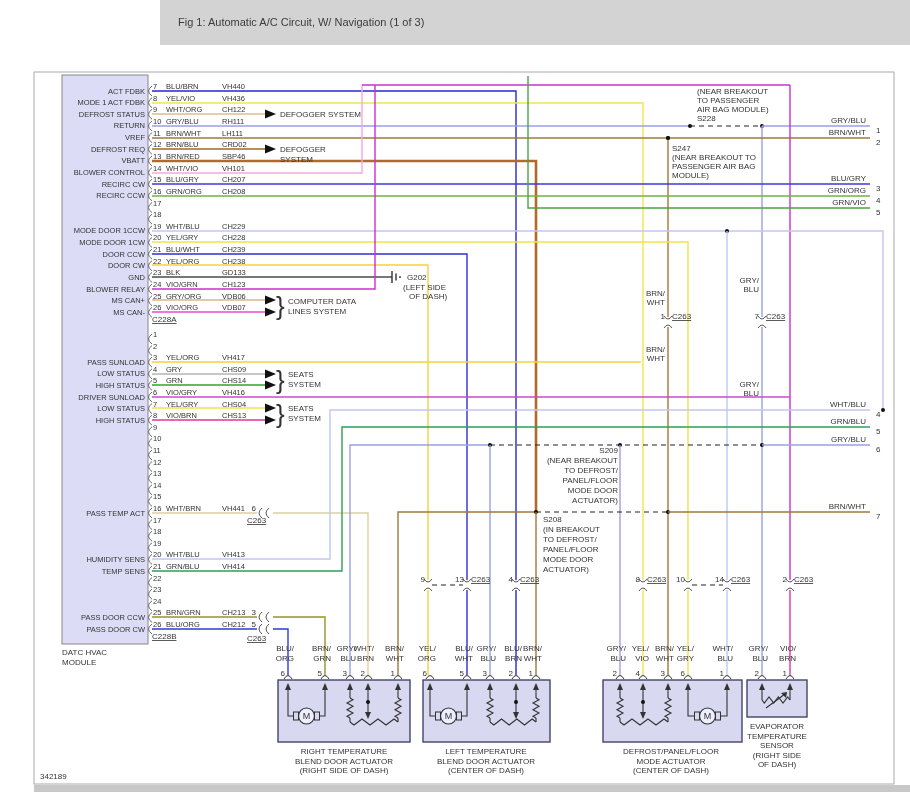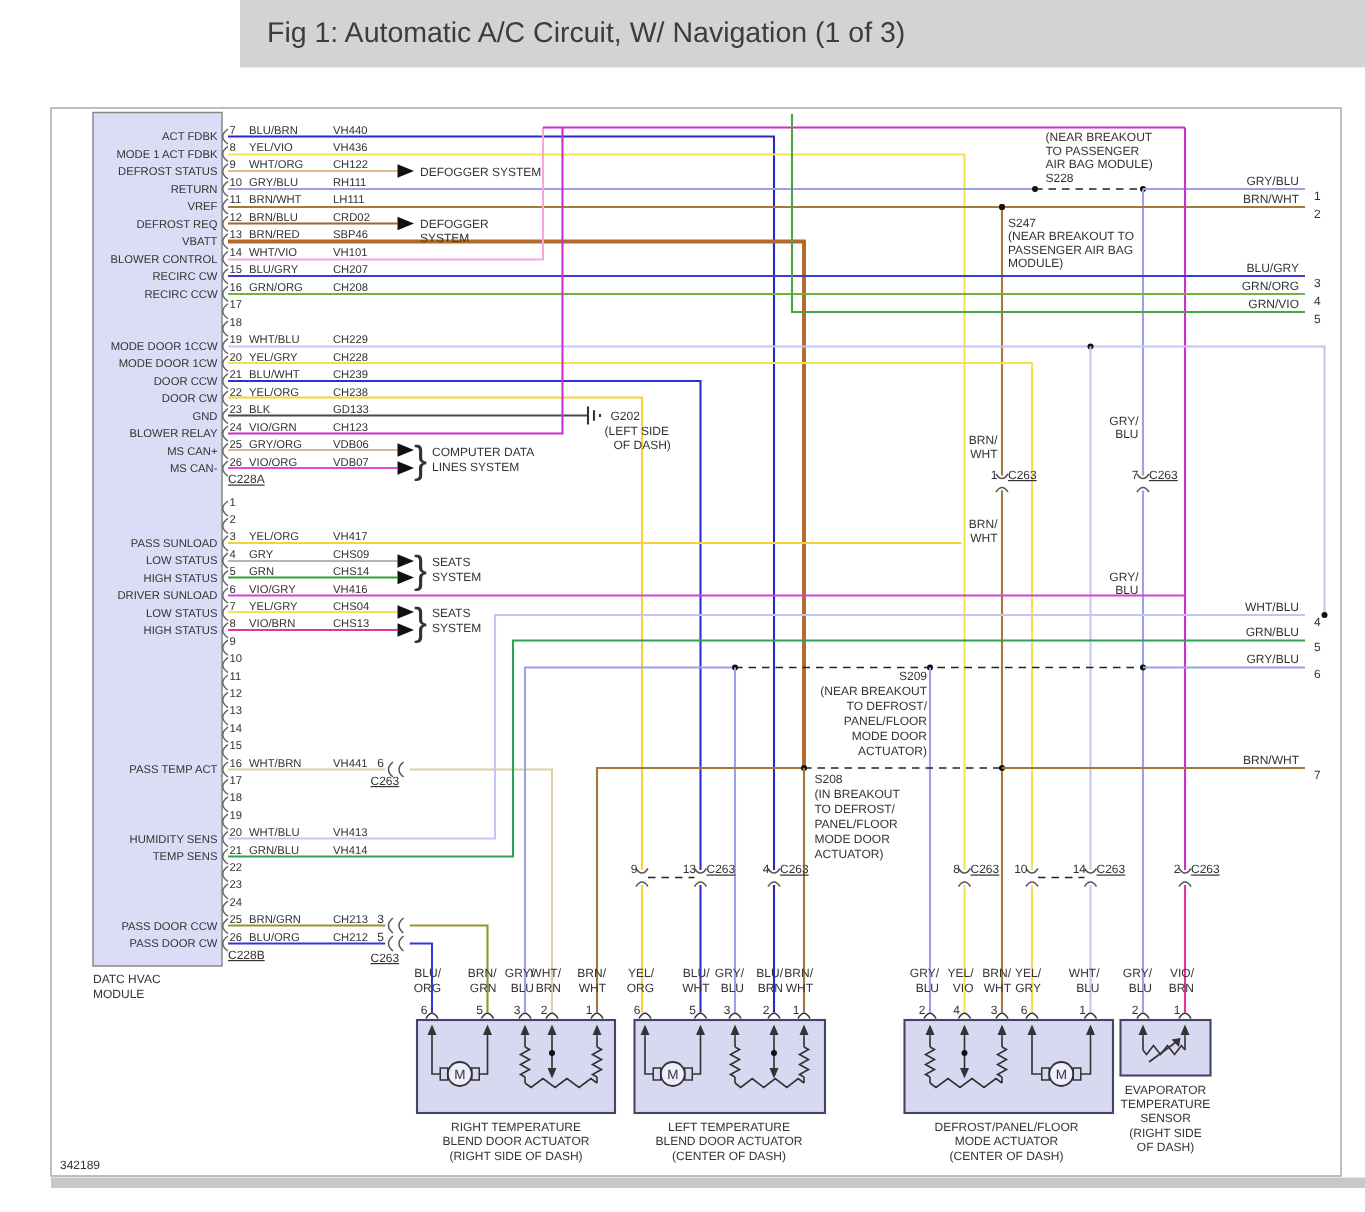--- a/index.html
+++ b/index.html
@@ -1,19 +1,19 @@
 <!DOCTYPE html>
 <html><head>
 <meta charset="utf-8">
 <style>
   html,body{margin:0;padding:0;background:#ffffff;width:910px;height:808px;
     font-family:"Liberation Sans",sans-serif;}
   #stage{position:relative;width:910px;height:808px;overflow:hidden;background:#fff;}
   #titlebar{position:absolute;left:160px;top:0;width:750px;height:45px;background:#d3d3d3;
-    color:#3c3c3c;font-size:19px;line-height:45px;padding-left:18px;box-sizing:border-box;
+    color:#3c3c3c;font-size:11px;line-height:45px;padding-left:18px;box-sizing:border-box;
     white-space:nowrap;}
   svg{position:absolute;left:0;top:0;}
   svg text{font-family:"Liberation Sans",sans-serif;fill:#333;}
 </style>
 </head>
 <body>
 <div id="stage">
   <div id="titlebar">Fig 1: Automatic A/C Circuit, W/ Navigation (1 of 3)</div>
   <svg id="diagram" width="910" height="808" viewBox="0 0 910 808">
       <rect x="34" y="72" width="860" height="712" fill="#fff" stroke="#aaa"></rect>

